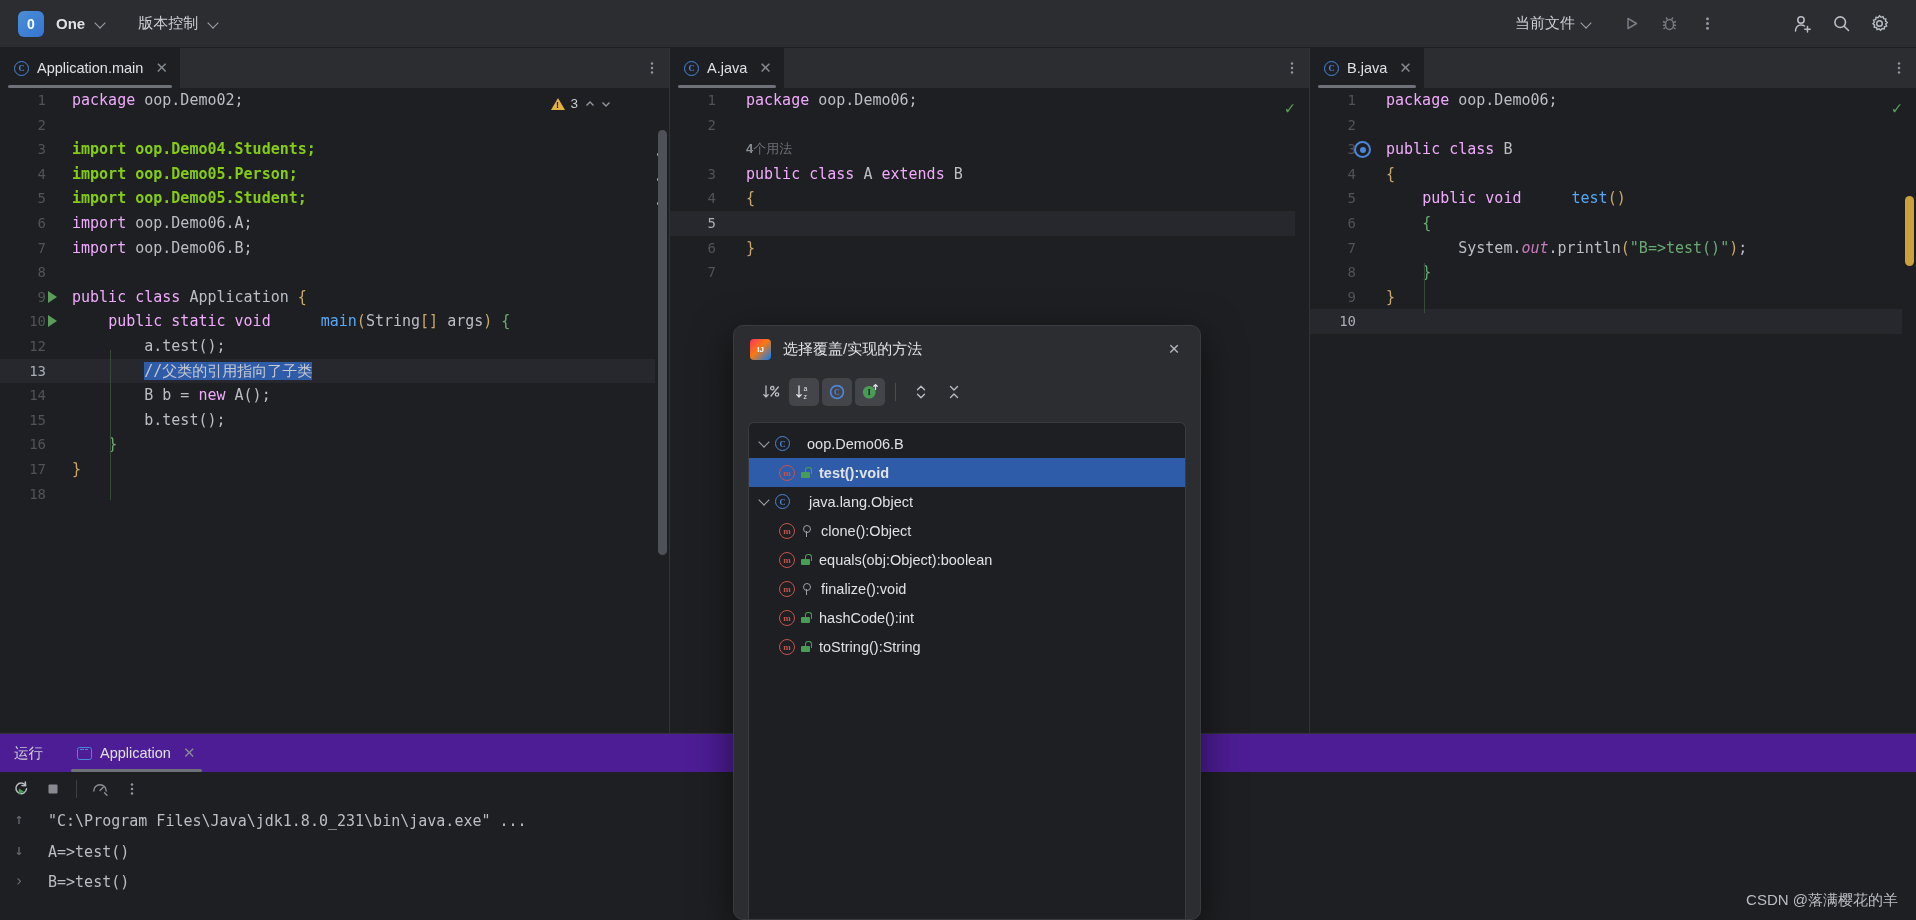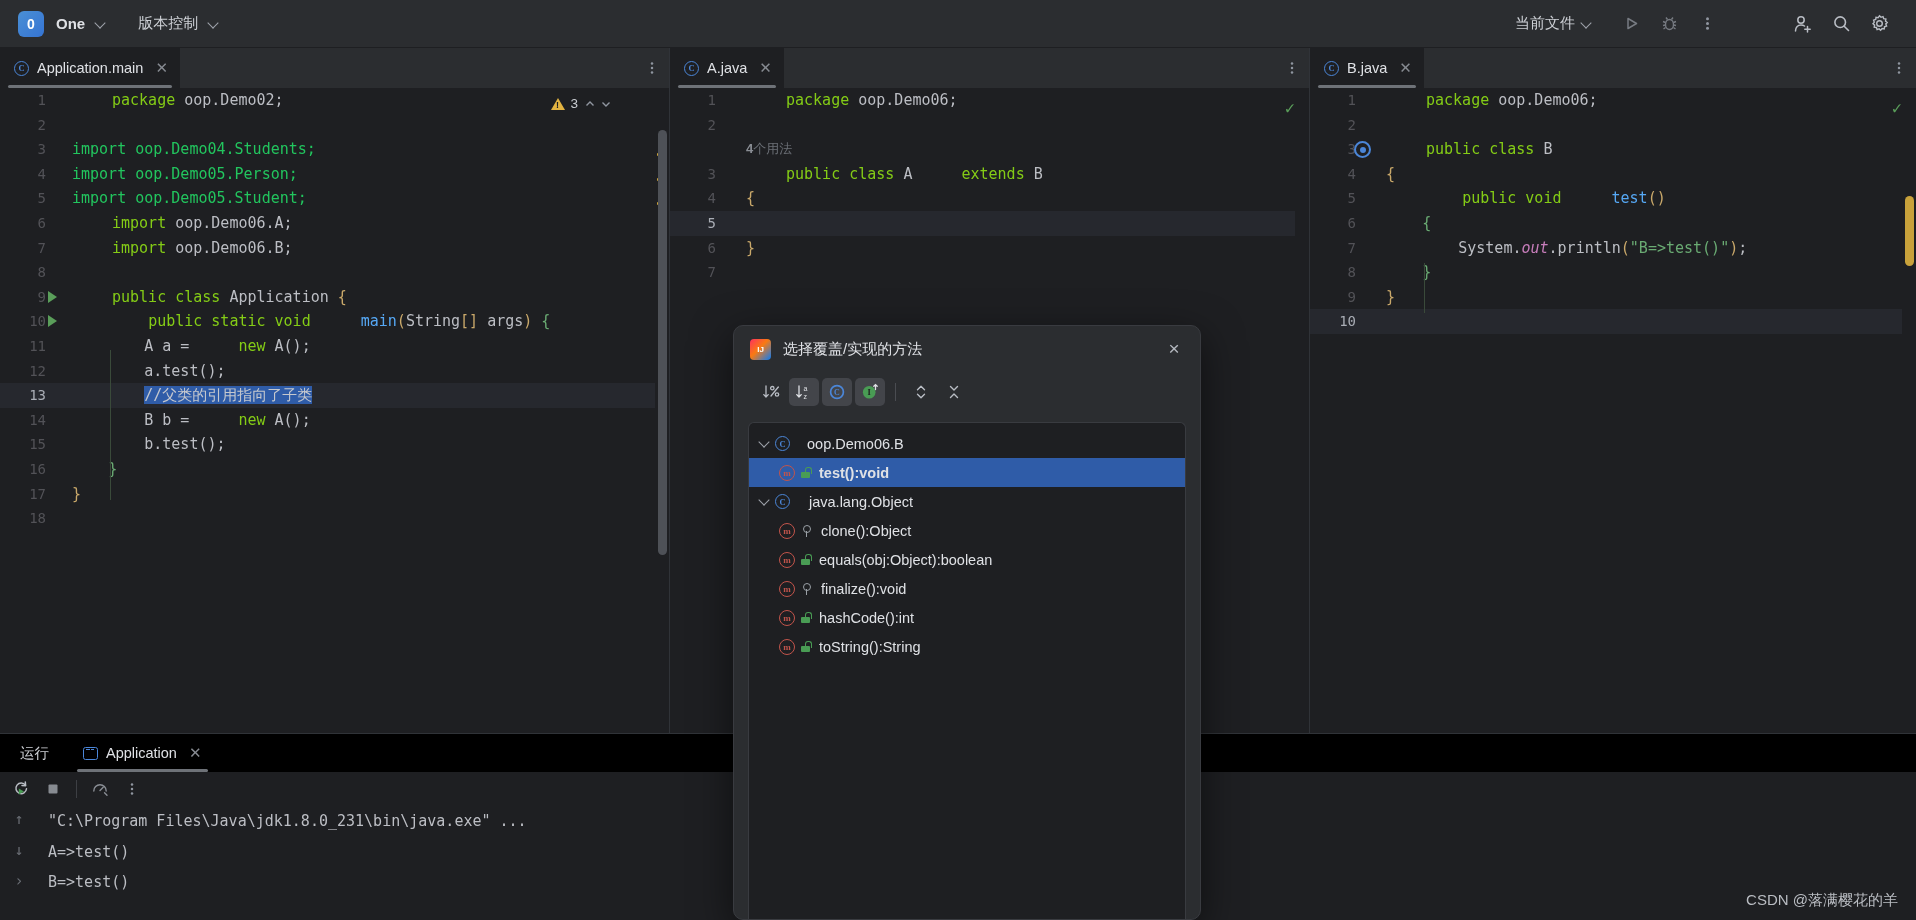--- a/index.html
+++ b/index.html
@@ -79,23 +79,23 @@
   .lnum {
     position:absolute; left:0; width:46px; text-align:right; color:#525257; font-size:14px;
     font-family:"DejaVu Sans Mono", monospace;
   }
   .ltext { position:absolute; left:72px; color:#bcbec4; }
   .p2 .ltext, .p3 .ltext { left:76px; }
   .ln.cur { background:#26282e; }
   .ln.cur .lnum { color:#a9adb5; }
 
   
-  .kw  { color:#84cc16;margin-left:40px; }
+  .kw  { color:#f0abfc; }
   .str { color:#6aab73; }
-  .dim { color:#22c55e; }
+  .dim { color:#84cc16;font-weight:bold; }
   .fn  { color:#56a8f5;padding-left:41px; }
   .br1 { color:#c9a86a; }
   .br2 { color:#6aab73; }
   .fld { color:#c77dbb; font-style:italic; }
   .sel { background:#2f5ca8; color:#c5c8ce; }
 
   .runmark {
     position:absolute; left:48px; top:6px; width:0; height:0;
     border-left:9px solid #5a9e5a; border-top:6px solid transparent; border-bottom:6px solid transparent;
   }
@@ -122,21 +122,21 @@
   }
   .gutter-impl::after { content:''; width:6px; height:6px; border-radius:50%; background:#4b86d8; }
 
   .indent-guide { position:absolute; width:1px; background:#3a4a3a; }
 
   
   .runpanel {
     position:absolute; left:0; top:733px; width:1916px; height:187px;
     background:#1e1f22; border-top:1px solid #303338;
   }
-  .runtabs { height:38px; background:#000000; display:flex; align-items:stretch; padding-left:20px; }
+  .runtabs { height:38px; background:#4c1d95; display:flex; align-items:stretch; padding-left:14px; }
   .run-label { display:flex; align-items:center; font-size:14.5px; color:#cdd0d5; padding-right:24px; }
   .run-tab {
     display:flex; align-items:center; gap:8px; padding:0 10px; font-size:14.5px;
     color:#dfe1e5; position:relative; cursor:pointer;
   }
   .run-tab .ul { position:absolute; left:4px; right:4px; bottom:0; height:3px; background:#6e7278; border-radius:2px; }
   .conicon { width:15px;height:13px;border:1.6px solid #4b86d8;border-radius:2.5px; position:relative; flex:none; }
   .conicon::before{content:'';position:absolute;left:1.5px;top:1px;width:4px;height:1.5px;background:#4b86d8;}
   .conicon::after{content:'';position:absolute;left:7px;top:1px;width:3px;height:1.5px;background:#4b86d8;}
 
@@ -303,21 +303,20 @@
           <div class="ln"><span class="lnum">1</span><span class="ltext"><span class="kw">package</span><span> oop.Demo02;</span></span></div>
           <div class="ln"><span class="lnum">2</span></div>
           <div class="ln"><span class="lnum">3</span><span class="ltext dim">import oop.Demo04.Students;</span></div>
           <div class="ln"><span class="lnum">4</span><span class="ltext dim">import oop.Demo05.Person;</span></div>
           <div class="ln"><span class="lnum">5</span><span class="ltext dim">import oop.Demo05.Student;</span></div>
           <div class="ln"><span class="lnum">6</span><span class="ltext"><span class="kw">import</span><span> oop.Demo06.A;</span></span></div>
           <div class="ln"><span class="lnum">7</span><span class="ltext"><span class="kw">import</span><span> oop.Demo06.B;</span></span></div>
           <div class="ln"><span class="lnum">8</span></div>
           <div class="ln"><span class="lnum">9</span><span class="runmark"></span><span class="ltext"><span class="kw">public class</span><span> Application </span><span class="br1">{</span></span></div>
           <div class="ln"><span class="lnum">10</span><span class="runmark"></span><span class="ltext">    <span class="kw">public static void</span><span class="fn"> main</span><span class="br1">(</span><span>String</span><span class="br1">[]</span><span> args</span><span class="br1">)</span><span class="br2"> {</span></span></div>
-          <div class="ln"><span class="lnum">11</span><span class="ltext">        <span>A a = </span><span class="kw">new</span><span> A();</span></span></div>
           <div class="ln"><span class="lnum">12</span><span class="ltext">        <span>a.test();</span></span></div>
           <div class="ln cur"><span class="lnum">13</span><span class="ltext">        <span class="sel">//父类的引用指向了子类</span></span></div>
           <div class="ln"><span class="lnum">14</span><span class="ltext">        <span>B b = </span><span class="kw">new</span><span> A();</span></span></div>
           <div class="ln"><span class="lnum">15</span><span class="ltext">        <span>b.test();</span></span></div>
           <div class="ln"><span class="lnum">16</span><span class="ltext br2">    <span>}</span></span></div>
           <div class="ln"><span class="lnum">17</span><span class="ltext br1">}</span></div>
           <div class="ln"><span class="lnum">18</span></div>
         </div>
 
         <div class="indent-guide" style="left:110px; top:262px; height:150px;"></div>

